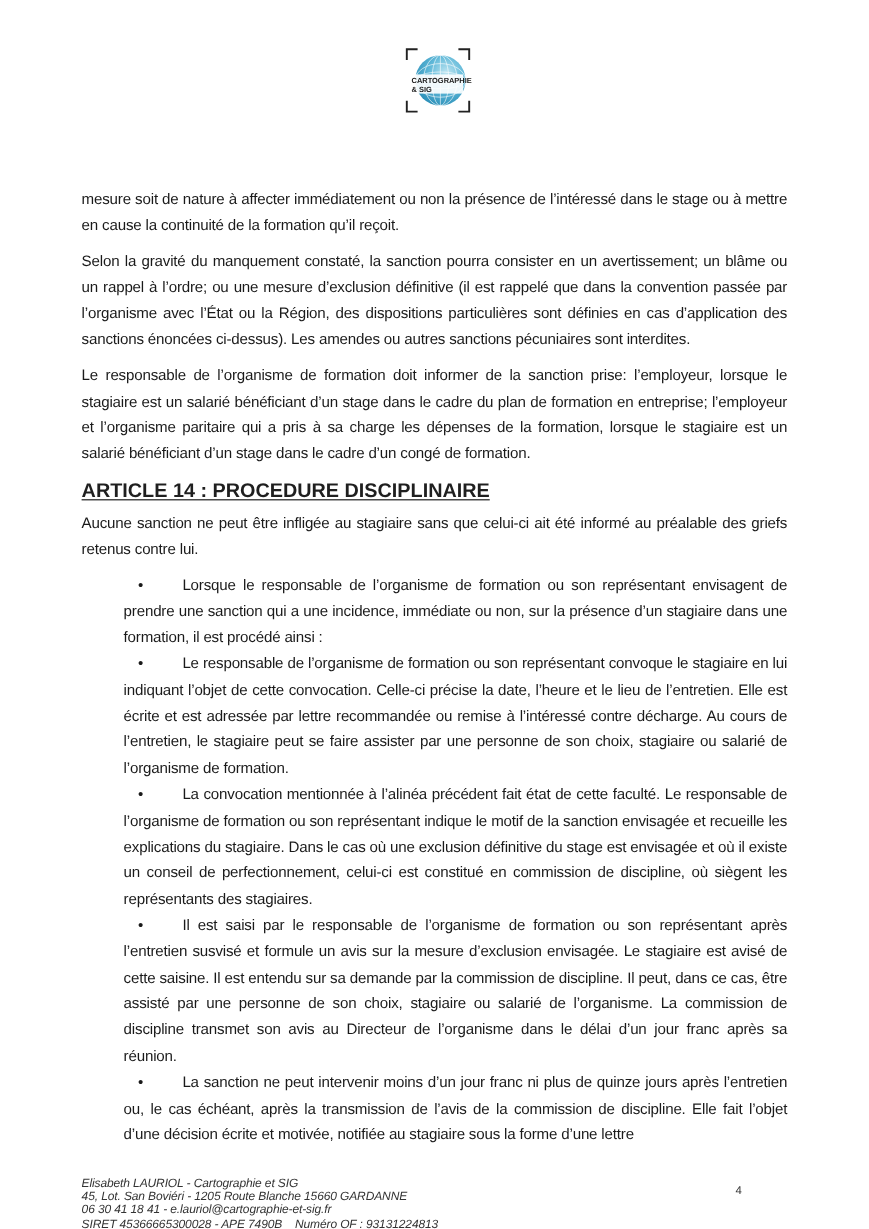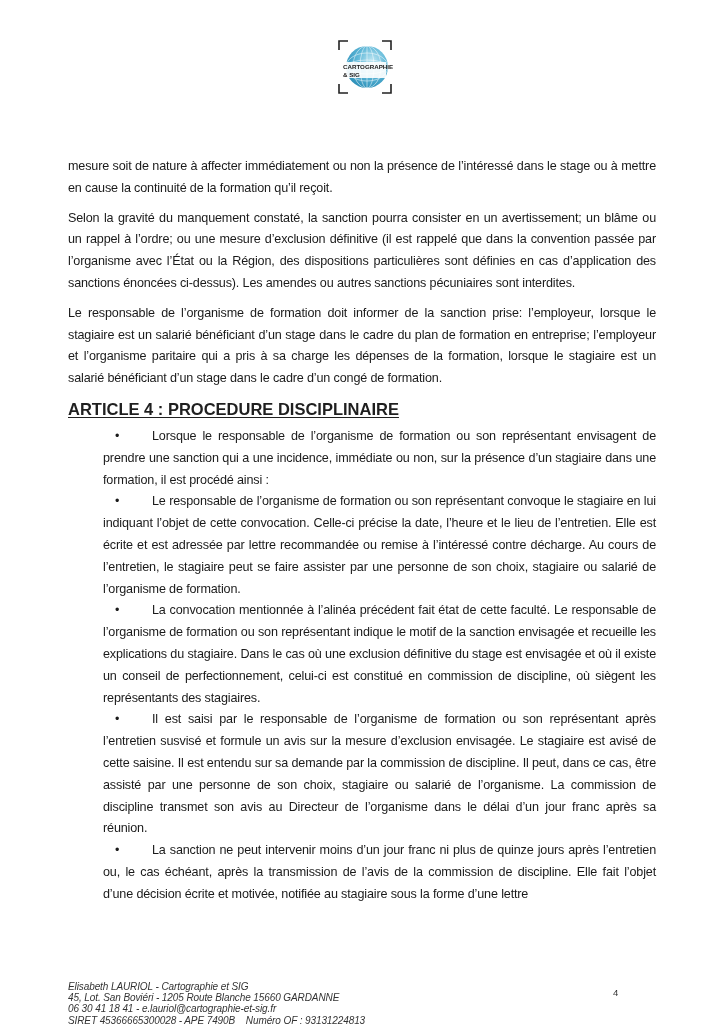--- a/index.html
+++ b/index.html
@@ -50,22 +50,23 @@
     <text x="7" y="31" font-size="6.2" font-weight="bold" fill="#1a1a1a" font-family="Liberation Sans, sans-serif">CARTOGRAPHIE</text>
     <text x="7" y="38.5" font-size="6.2" font-weight="bold" fill="#1a1a1a" font-family="Liberation Sans, sans-serif">&amp; SIG</text>
   </svg>
 </div>
 
 <div class="content">
   <p class="para">mesure soit de nature à affecter immédiatement ou non la présence de l’intéressé dans le stage ou à mettre en cause la continuité de la formation qu’il reçoit.</p>
   <p class="para">Selon la gravité du manquement constaté, la sanction pourra consister en un avertissement; un blâme ou un rappel à l’ordre; ou une mesure d’exclusion définitive (il est rappelé que dans la convention passée par l’organisme avec l’État ou la Région, des dispositions particulières sont définies en cas d’application des sanctions énoncées ci-dessus). Les amendes ou autres sanctions pécuniaires sont interdites.</p>
   <p class="para">Le responsable de l’organisme de formation doit informer de la sanction prise: l’employeur, lorsque le stagiaire est un salarié bénéficiant d’un stage dans le cadre du plan de formation en entreprise; l’employeur et l’organisme paritaire qui a pris à sa charge les dépenses de la formation, lorsque le stagiaire est un salarié bénéficiant d’un stage dans le cadre d’un congé de formation.</p>
 
-  <h2 class="heading">ARTICLE 4 : PROCEDURE DISCIPLINAIRE</h2>
+  <h2 class="heading">ARTICLE 14 : PROCEDURE DISCIPLINAIRE</h2>
 
+  <p class="para">Aucune sanction ne peut être infligée au stagiaire sans que celui-ci ait été informé au préalable des griefs retenus contre lui.</p>
 
   <ul class="bullets">
     <li class="bullet-item">
       <span class="dot">•</span>
       <span>Lorsque le responsable de l’organisme de formation ou son représentant envisagent de prendre une sanction qui a une incidence, immédiate ou non, sur la présence d’un stagiaire dans une formation, il est procédé ainsi :</span>
     </li>
     <li class="bullet-item">
       <span class="dot">•</span>
       <span>Le responsable de l’organisme de formation ou son représentant convoque le stagiaire en lui indiquant l’objet de cette convocation. Celle-ci précise la date, l’heure et le lieu de l’entretien. Elle est écrite et est adressée par lettre recommandée ou remise à l’intéressé contre décharge. Au cours de l’entretien, le stagiaire peut se faire assister par une personne de son choix, stagiaire ou salarié de l’organisme de formation.</span>
     </li>

